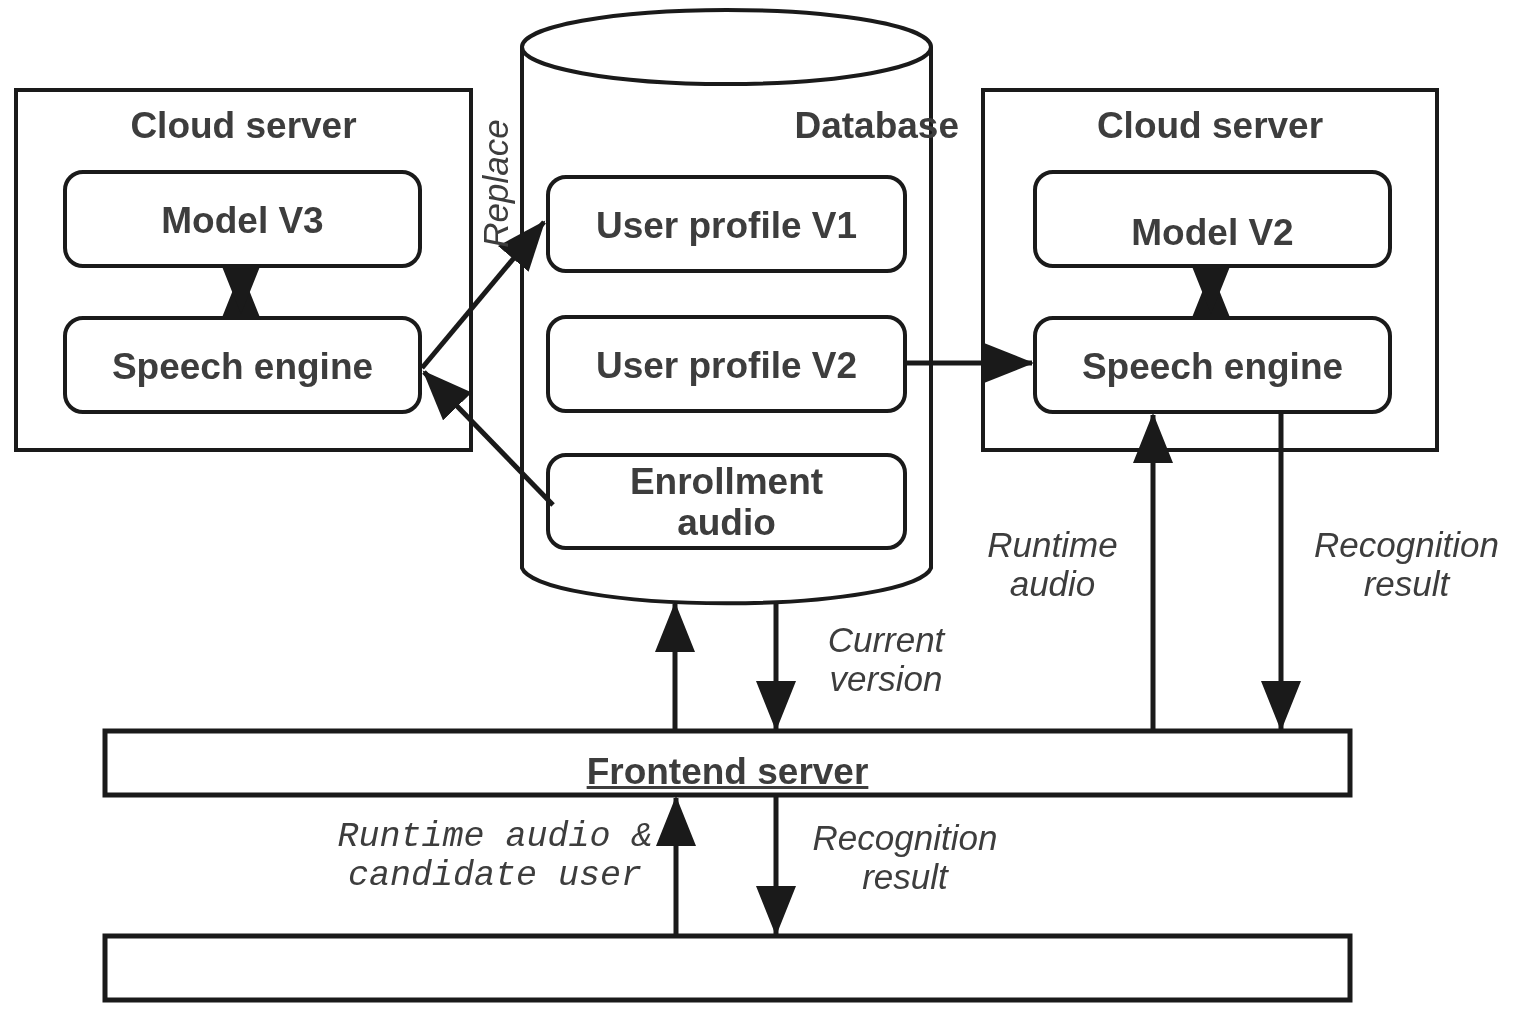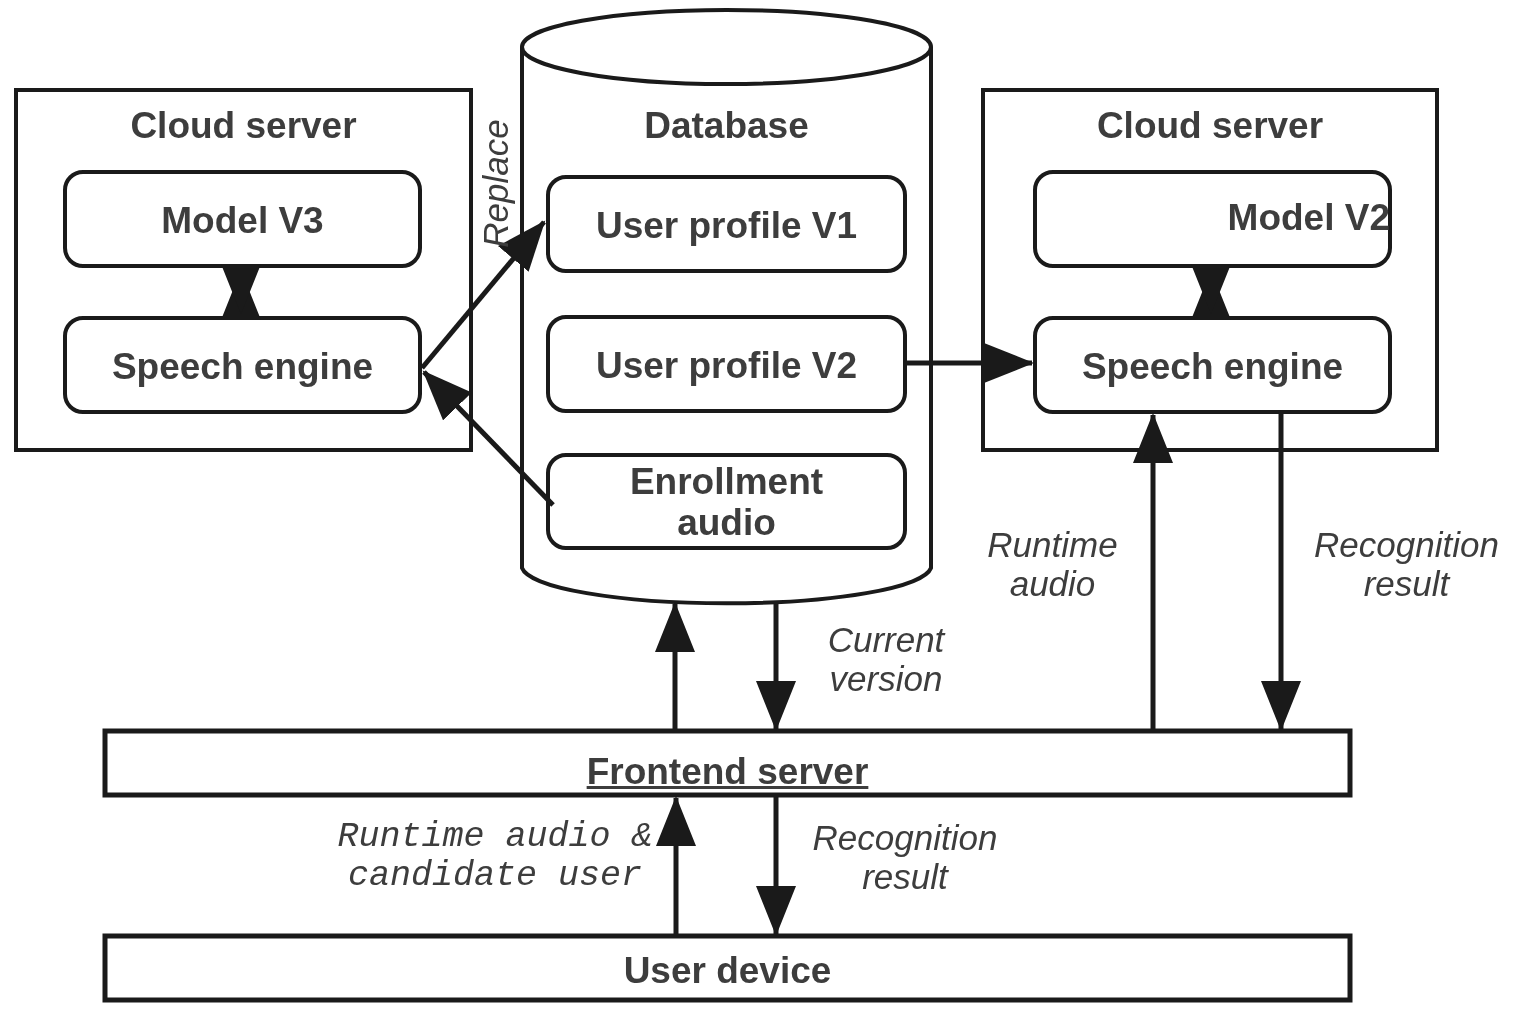--- a/index.html
+++ b/index.html
@@ -102,32 +102,31 @@
     <line x1="1281" y1="414" x2="1281" y2="729" stroke="#1a1a1a" stroke-width="5" marker-end="url(#arrowFull)"></line>
 
     <line x1="676" y1="936" x2="676" y2="798" stroke="#1a1a1a" stroke-width="5" marker-end="url(#arrowFull)"></line>
     <line x1="776" y1="797" x2="776" y2="934" stroke="#1a1a1a" stroke-width="5" marker-end="url(#arrowFull)"></line>
   </svg>
 
   <div class="lbl container-title" style="left:16px; top:105px; width:455px;">Cloud server</div>
   <div class="lbl node-label" style="left:65px; top:200px; width:355px;">Model V3</div>
   <div class="lbl node-label" style="left:65px; top:346px; width:355px;">Speech engine</div>
 
-  <div class="lbl container-title" style="left:522px; top:105px; width:409px;">Database</div>
+  <div class="lbl container-title" style="left:550px; top:105px; width:409px;text-align:right;">Database</div>
   <div class="lbl node-label" style="left:548px; top:205px; width:357px;text-align:center;">User profile V1</div>
   <div class="lbl node-label" style="left:548px; top:345px; width:357px;">User profile V2</div>
   <div class="lbl node-label" style="left:548px; top:461px; width:357px;">Enrollment
 audio</div>
 
   <div class="lbl container-title" style="left:983px; top:105px; width:454px;">Cloud server</div>
-  <div class="lbl node-label" style="left:1035px; top:197px; width:355px;text-align:right;">Model V2</div>
+  <div class="lbl node-label" style="left:1035px; top:212px; width:355px;">Model V2</div>
   <div class="lbl node-label" style="left:1035px; top:346px; width:355px;">Speech engine</div>
 
   <div class="lbl bar-title" style="left:105px; top:751px; width:1245px;text-decoration:underline;">Frontend server</div>
-  <div class="lbl bar-title" style="left:105px; top:950px; width:1245px;">User device</div>
 
   <div class="lbl edge-label rot" style="left:406px; top:164px; width:180px;">Replace</div>
 
 
   <div class="lbl edge-label" style="left:786px; top:620px; width:200px;">Current
 version</div>
 
   <div class="lbl edge-label" style="left:955px; top:525px; width:195px;">Runtime
 audio</div>
 

